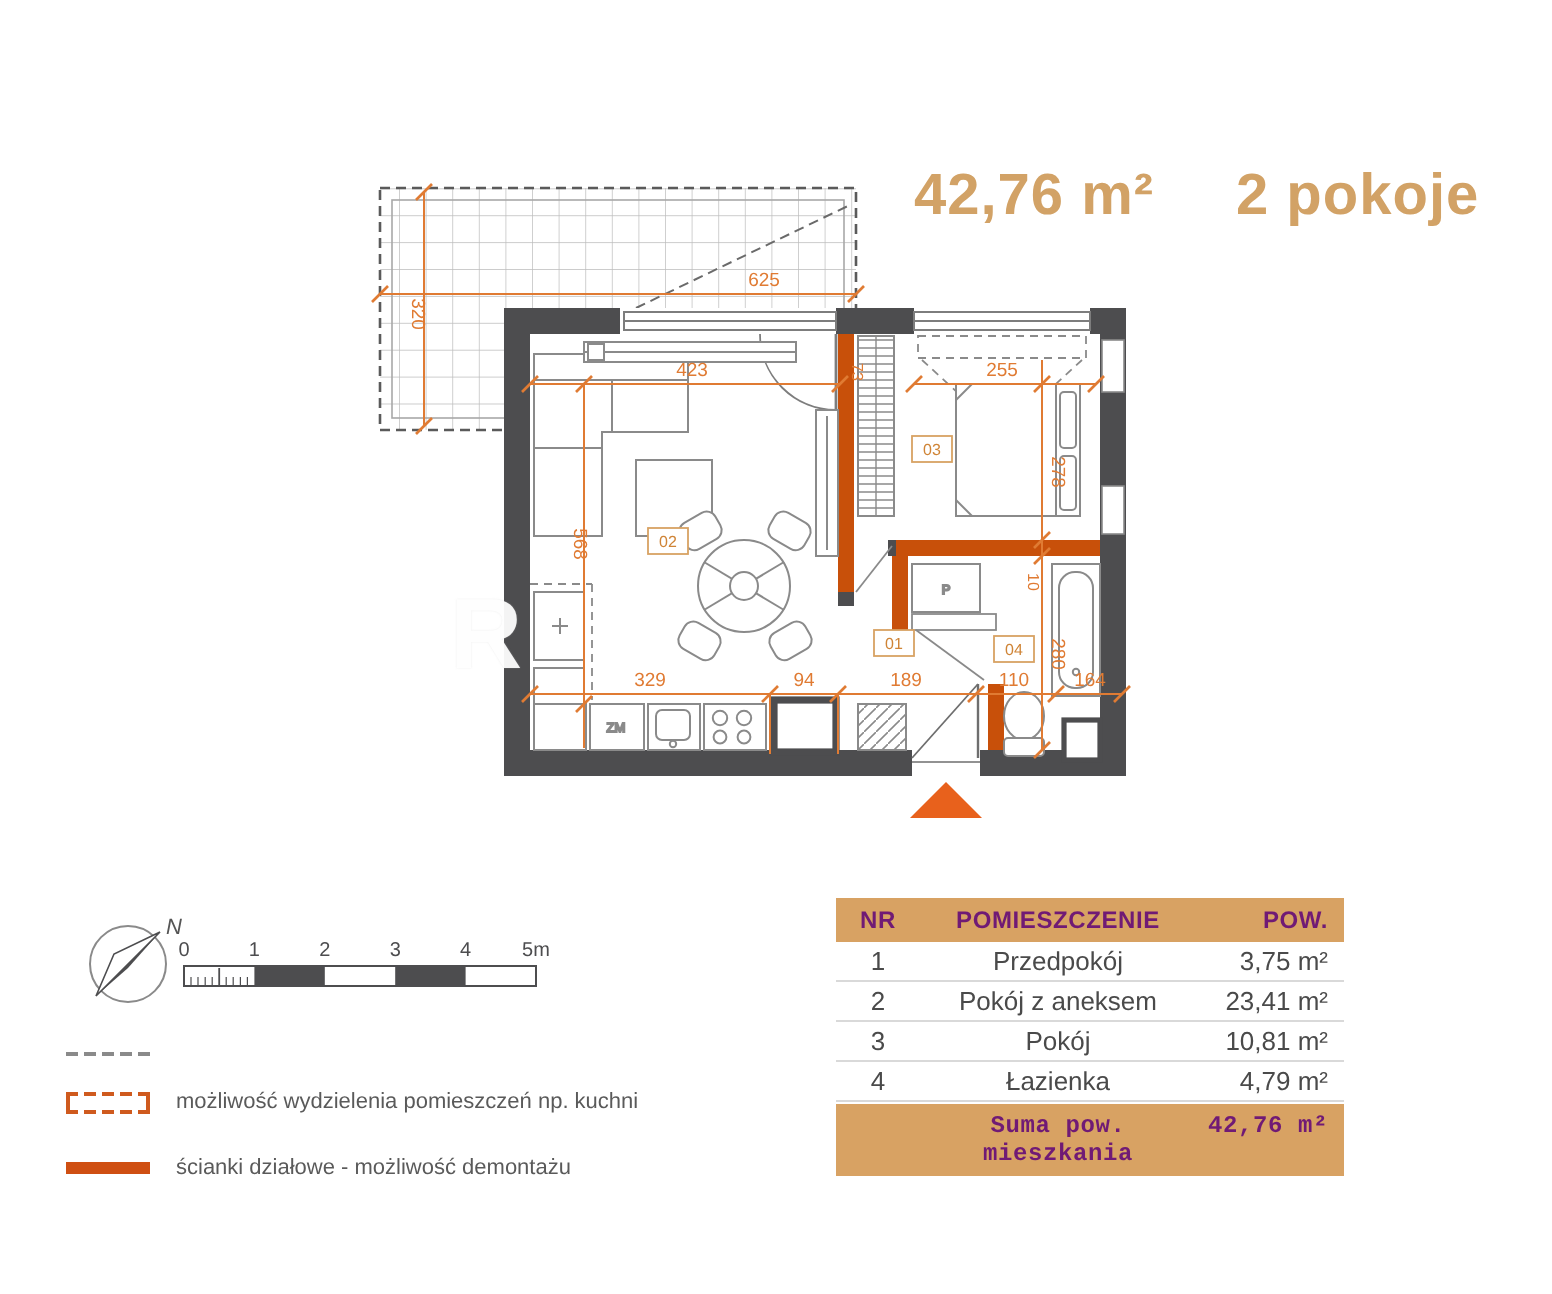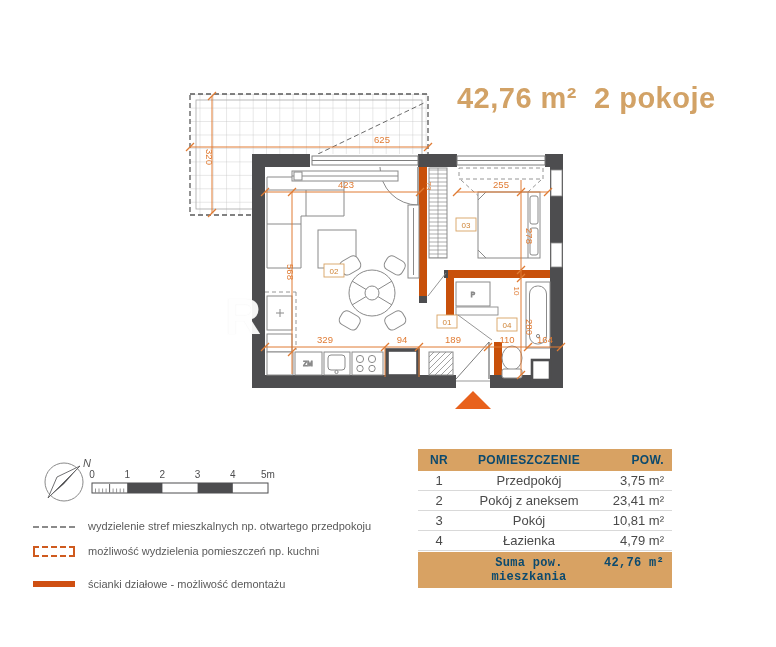--- a/index.html
+++ b/index.html
@@ -1,37 +1,37 @@
 <!DOCTYPE html>
 <html><head>
 <meta charset="utf-8">
 <style>
   html,body{margin:0;padding:0;background:#ffffff;}
   .stage{position:relative;width:776px;height:647px;background:#fff;overflow:hidden;
          font-family:"Liberation Sans",sans-serif;}
   .hdr{position:absolute;color:#d2a266;font-size:29px;font-weight:600;letter-spacing:.5px;white-space:nowrap;}
   .hdr.area{left:452px;top:82px;width:130px;text-align:center;}
-  .hdr.rooms{left:594px;top:82px;width:115px;text-align:left;}
+  .hdr.rooms{left:618px;top:82px;width:115px;text-align:left;}
 
   svg text{font-family:"Liberation Sans",sans-serif;}
   .dim{fill:#e07b33;font-size:9.5px;}
   .dimS{fill:#e07b33;font-size:8px;}
   .roomid{fill:#cf8436;font-size:8px;}
   .furnlbl{fill:#777;font-size:6.5px;}
 
   .legend{position:absolute;left:0;top:0;}
   .legend-row{position:absolute;display:flex;align-items:center;}
   .legend-row .txt{position:absolute;left:55px;width:420px;font-size:11px;color:#5a5a5a;white-space:nowrap;}
   .sw{position:absolute;left:0;width:42px;}
   .sw1{border-top:2px dashed #8a8a8a;height:0;}
   .sw2{height:7px;border:2px dashed #cf5a1e;width:38px;}
   .sw3{height:6px;background:#cf4f12;}
 
   .tbl{position:absolute;left:418px;top:449px;width:254px;font-size:13px;color:#4a4a4a;}
-  .tbl .hrow,.tbl .frow{background:#d8a263;color:#0c4a6e;font-weight:bold;display:flex;
+  .tbl .hrow,.tbl .frow{background:#d8a263;color:#701a75;font-weight:bold;display:flex;
         padding:4px 8px;font-size:12px;letter-spacing:.3px;}
   .tbl .row{display:flex;padding:2px 8px;border-bottom:1px solid #d9d9d9;}
   .c-nr{width:26px;flex:none;text-align:center;}
   .c-room{flex:1;text-align:center;padding-left:4px;}
   .c-pow{flex:none;text-align:right;min-width:62px;}
   .tbl .frow{margin-top:1px;font-family:Liberation Mono, monospace;}
   .tbl .frow .c-room{padding-left:30px;}
   .wm{position:absolute;left:225px;top:288px;font-size:50px;font-weight:bold;color:rgba(255,255,255,.92);
       text-shadow:0 0 1px rgba(200,200,200,.35);}
 </style>
@@ -308,21 +308,20 @@
     </g>
   </svg>
 
   
   <div class="wm">R</div>
 
   
   <div class="legend">
     <div class="legend-row" style="left:33px;top:520px;width:450px;height:14px;">
       <div class="sw sw1" style="top:6px;"></div>
-      <span class="txt" style="top:0;">wydzielenie  stref mieszkalnych  np. otwartego przedpokoju</span>
     </div>
     <div class="legend-row" style="left:33px;top:545px;width:450px;height:14px;">
       <div class="sw sw2" style="top:1px;"></div>
       <span class="txt" style="top:0;">możliwość wydzielenia pomieszczeń  np. kuchni</span>
     </div>
     <div class="legend-row" style="left:33px;top:578px;width:450px;height:14px;">
       <div class="sw sw3" style="top:3px;"></div>
       <span class="txt" style="top:0;">ścianki działowe -  możliwość demontażu</span>
     </div>
   </div>

